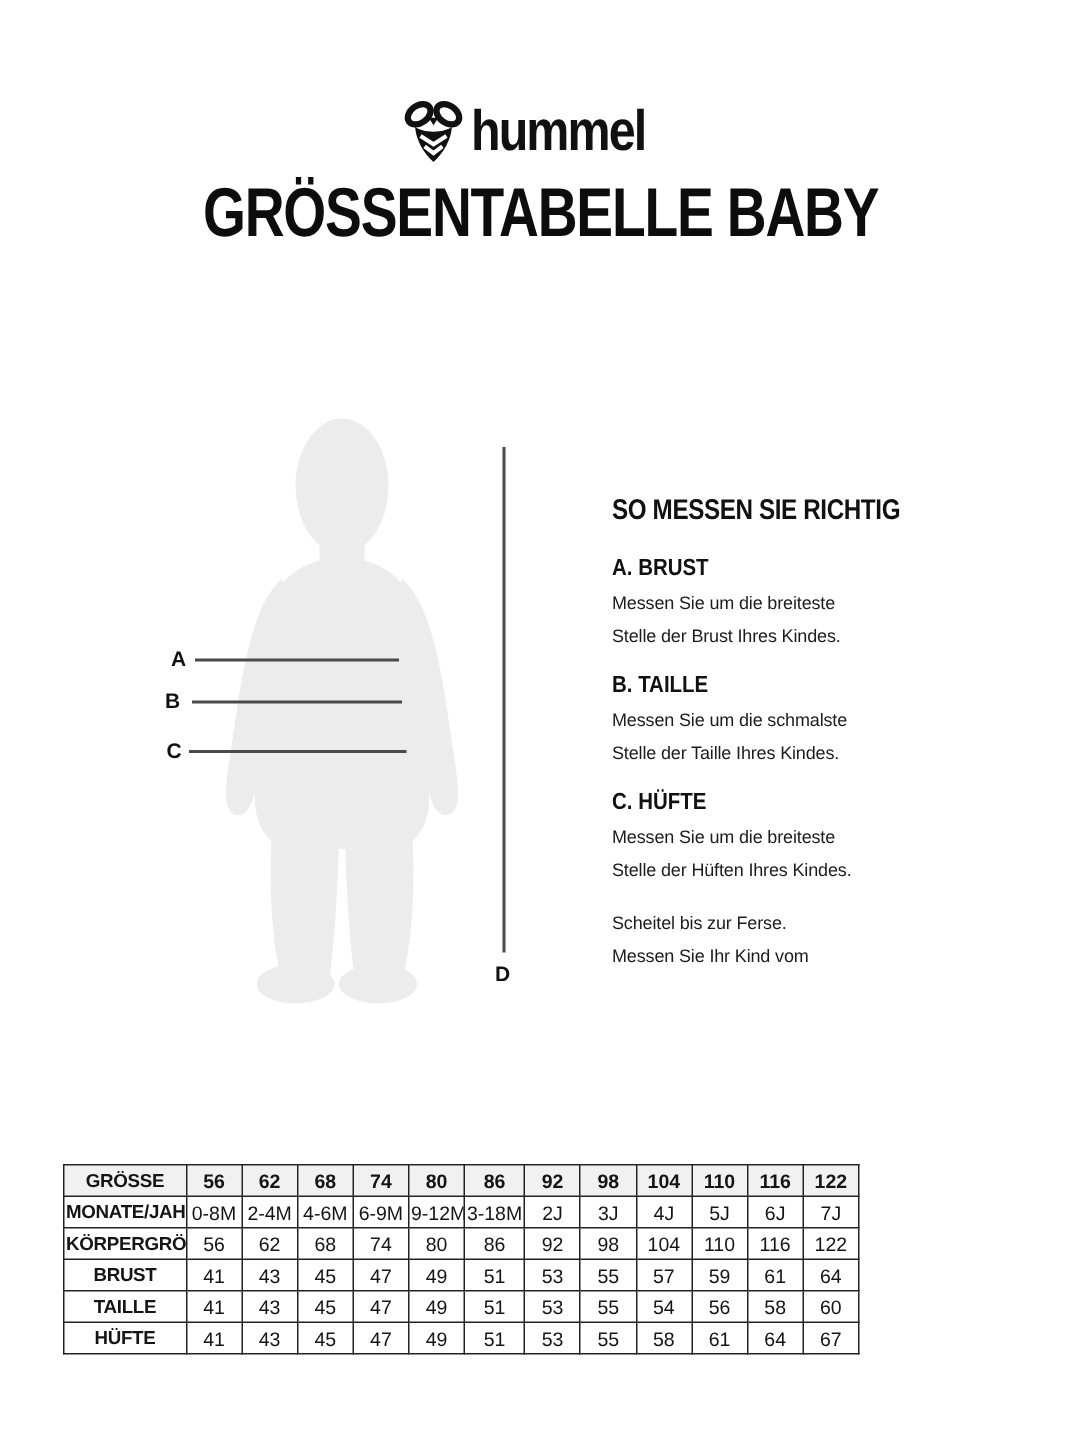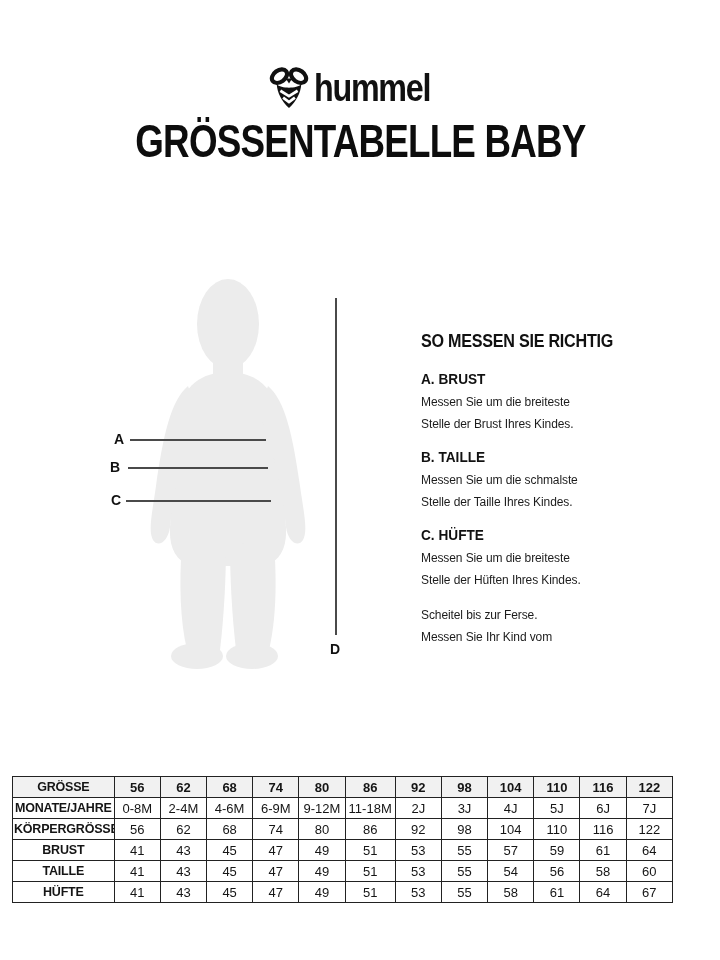--- a/index.html
+++ b/index.html
@@ -70,21 +70,21 @@
   }
   .vline {
     position: absolute;
     width: 1.5px;
     background: #4a4a4a;
   }
 
   
   .instructions {
     position: absolute;
-    left: 421px; top: 318px;
+    left: 408px; top: 318px;
     width: 250px;
   }
   .instructions-title {
     display: inline-block;
     font-size: 19px;
     font-weight: 700;
     letter-spacing: -0.3px;
     transform: scaleX(0.85);
     transform-origin: left center;
     margin-bottom: 18px;
@@ -103,22 +103,22 @@
   .instr-line {
     font-size: 12px;
     line-height: 22px;
     color: #1c1c1c;
     letter-spacing: -0.1px;
   }
 
   
   .size-table-wrap {
     position: absolute;
-    left: 12px; top: 764px;
-    width: 661px;
+    left: 42px; top: 764px;
+    width: 531px;
   }
   table.size-table {
     width: 100%;
     border-collapse: collapse;
     table-layout: fixed;
   }
   .size-table td {
     border: 1px solid #222;
     height: 21px;
     text-align: center;
@@ -254,21 +254,21 @@
             <td>116</td>
             <td>122</td>
           </tr>
           <tr>
             <td class="row-label">MONATE/JAHRE</td>
             <td>0-8M</td>
             <td>2-4M</td>
             <td>4-6M</td>
             <td>6-9M</td>
             <td>9-12M</td>
-            <td>11-18M</td>
+            <td>3-18M</td>
             <td>2J</td>
             <td>3J</td>
             <td>4J</td>
             <td>5J</td>
             <td>6J</td>
             <td>7J</td>
           </tr>
           <tr>
             <td class="row-label">KÖRPERGRÖSSE</td>
             <td>56</td>

